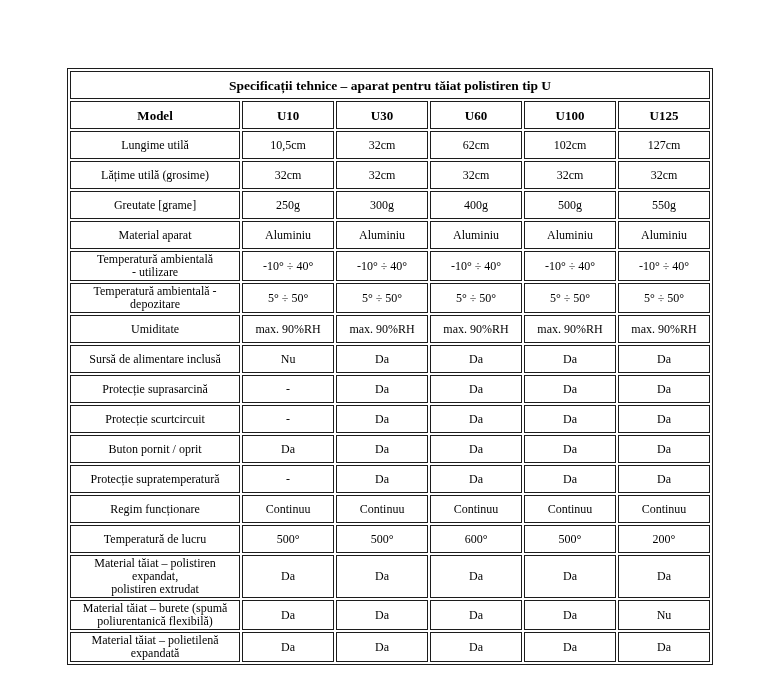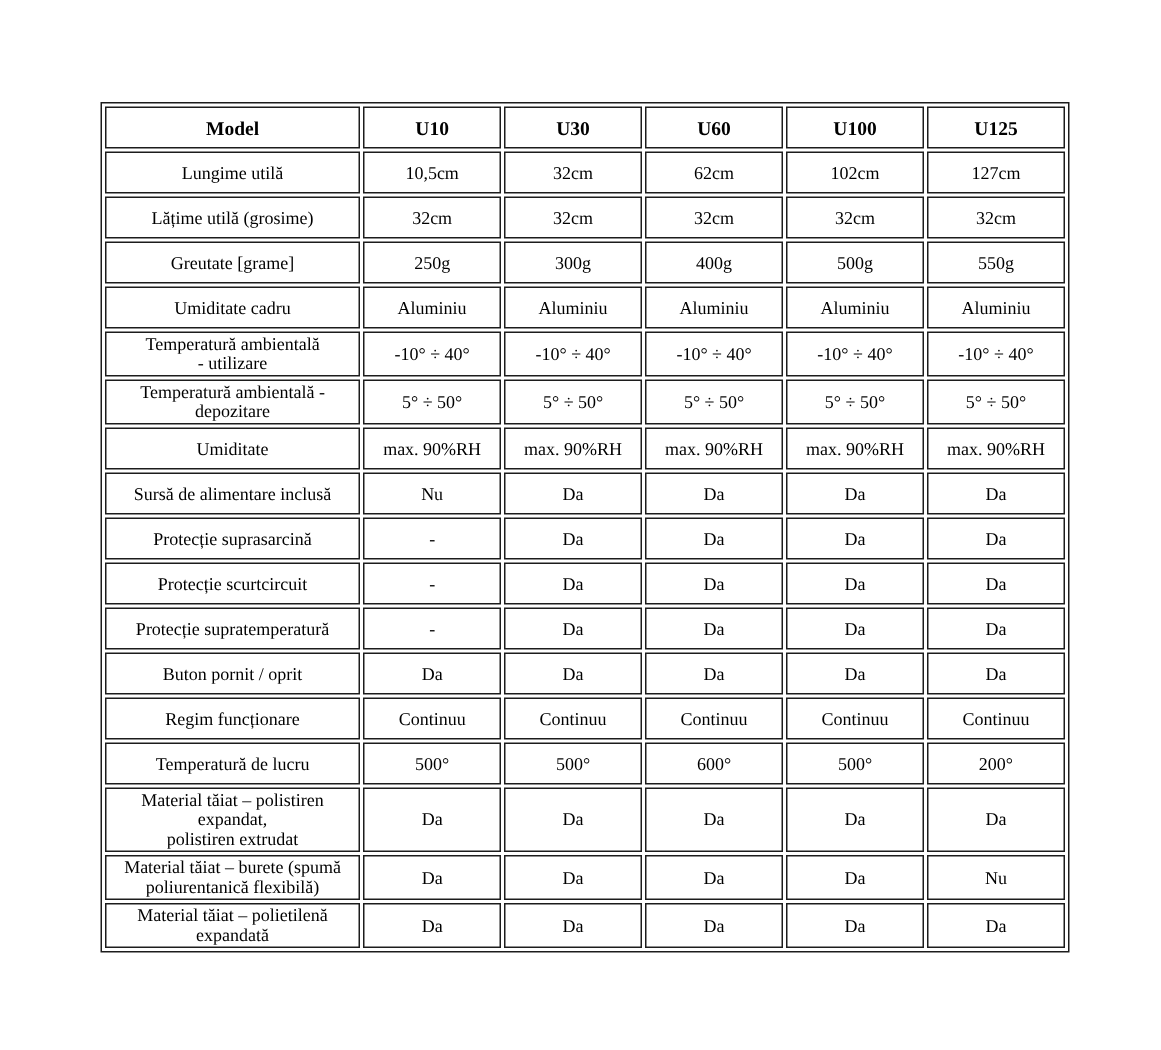--- a/index.html
+++ b/index.html
@@ -61,20 +61,23 @@
   <table class="spec">
     <colgroup>
       <col class="c-model">
       <col class="c-val">
         <col class="c-val">
         <col class="c-val">
         <col class="c-val">
         <col class="c-val">
     </colgroup>
     <thead>
+      <tr>
+        <td class="title-cell" colspan="6">Specificații tehnice – aparat pentru tăiat polistiren tip U</td>
+      </tr>
       <tr id="header-row">
           <th>Model</th>
           <th>U10</th>
           <th>U30</th>
           <th>U60</th>
           <th>U100</th>
           <th>U125</th>
         </tr>
     </thead>
     <tbody id="table-body">
@@ -96,21 +99,21 @@
         </tr>
         <tr>
           <td class="label">Greutate [grame]</td>
           <td>250g</td>
           <td>300g</td>
           <td>400g</td>
           <td>500g</td>
           <td>550g</td>
         </tr>
         <tr>
-          <td class="label">Umiditate cadru</td>
+          <td class="label">Material aparat</td>
           <td>Aluminiu</td>
           <td>Aluminiu</td>
           <td>Aluminiu</td>
           <td>Aluminiu</td>
           <td>Aluminiu</td>
         </tr>
         <tr>
           <td class="label">Temperatură ambientală
 - utilizare</td>
           <td>-10° ÷ 40°</td>
@@ -154,30 +157,30 @@
         </tr>
         <tr>
           <td class="label">Protecție scurtcircuit</td>
           <td>-</td>
           <td>Da</td>
           <td>Da</td>
           <td>Da</td>
           <td>Da</td>
         </tr>
         <tr>
+          <td class="label">Buton pornit / oprit</td>
+          <td>Da</td>
+          <td>Da</td>
+          <td>Da</td>
+          <td>Da</td>
+          <td>Da</td>
+        </tr>
+        <tr>
           <td class="label">Protecție supratemperatură</td>
           <td>-</td>
-          <td>Da</td>
-          <td>Da</td>
-          <td>Da</td>
-          <td>Da</td>
-        </tr>
-        <tr>
-          <td class="label">Buton pornit / oprit</td>
-          <td>Da</td>
           <td>Da</td>
           <td>Da</td>
           <td>Da</td>
           <td>Da</td>
         </tr>
         <tr>
           <td class="label">Regim funcționare</td>
           <td>Continuu</td>
           <td>Continuu</td>
           <td>Continuu</td>

